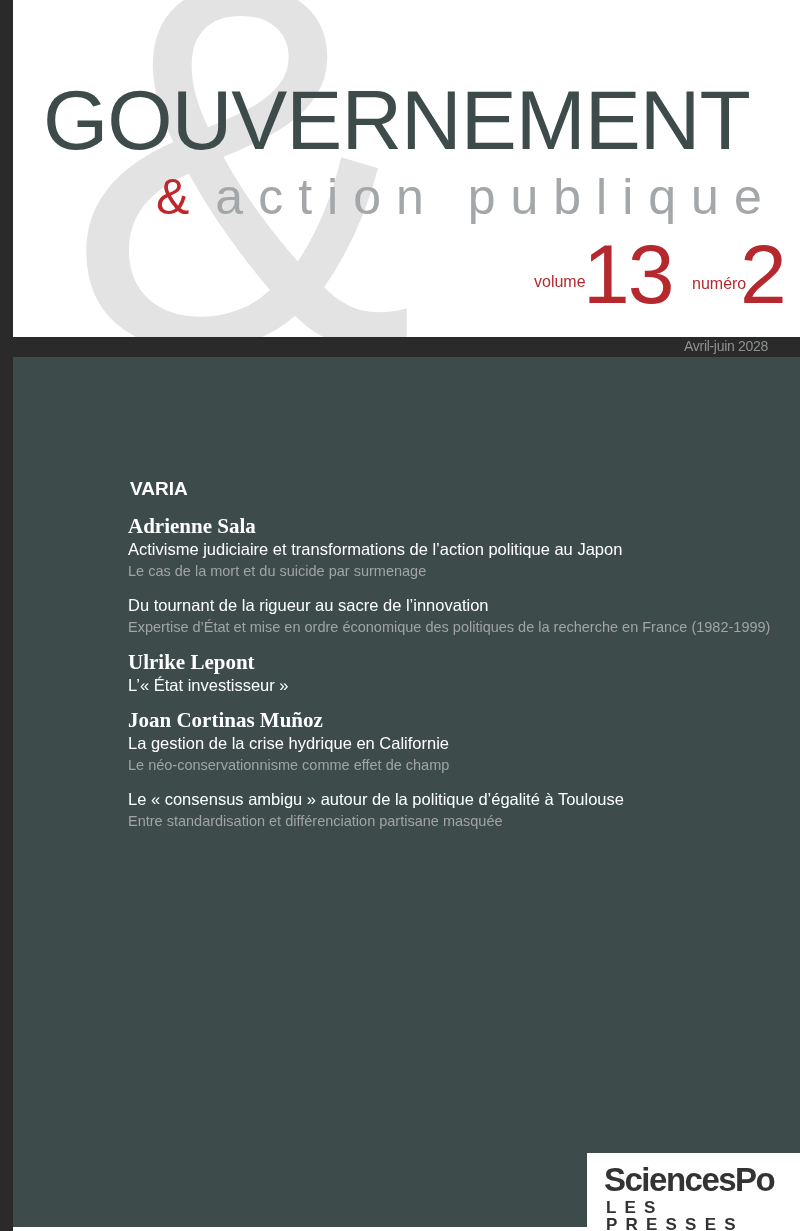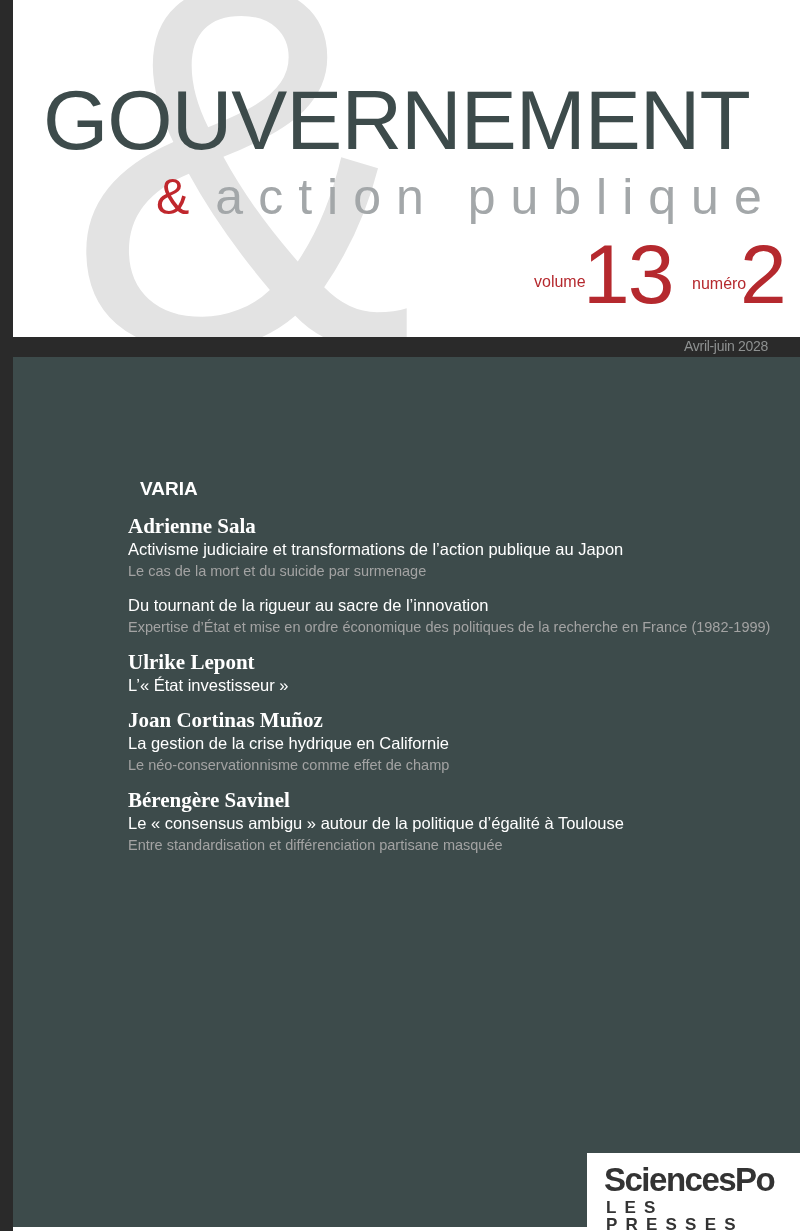--- a/index.html
+++ b/index.html
@@ -14,21 +14,21 @@
   .issue-row { position:absolute; top:240px; left:0; width:787px; height:80px; }
   .vol-label { position:absolute; left:521px; top:33px; font-size:16px; color:#b5292e; }
   .vol-num { position:absolute; left:570px; top:-8px; font-size:84px; color:#b5292e; font-weight:normal; line-height:1; letter-spacing:-2px; }
   .num-label { position:absolute; left:679px; top:35px; font-size:16px; color:#b5292e; }
   .num-num { position:absolute; left:727px; top:-8px; font-size:84px; color:#b5292e; font-weight:normal; line-height:1; }
   .date-band { position:absolute; left:13px; top:337px; width:787px; height:20px; background:#2a2a2a; }
   .date-text { position:absolute; right:32px; top:1px; font-size:14px; color:#8e9191; letter-spacing:-0.3px; }
   .body-panel { position:absolute; left:13px; top:357px; width:787px; height:870px; background:#3d4b4b; }
   .bottom-line { position:absolute; left:13px; top:1227px; width:787px; height:4px; background:#ffffff; }
   .toc { position:absolute; left:115px; top:121px; width:670px; color:#ffffff; }
-  .section-label { font-size:19px; font-weight:bold; margin:0 0 14px 12px; }
+  .section-label { font-size:19px; font-weight:bold; margin:0 0 14px 2px; }
   .entry { margin-bottom:12px; }
   .author { font-family:"Liberation Serif", serif; font-weight:bold; font-size:21px; line-height:24px; }
   .art-title { font-size:16.5px; line-height:22px; }
   .art-sub { font-size:14.5px; line-height:22px; color:#a3a3a3; }
   .logo-box { position:absolute; left:587px; top:1153px; width:213px; height:74px; background:#ffffff; }
   .logo-main { position:absolute; left:17px; top:10px; font-size:33px; font-weight:bold; color:#333333; letter-spacing:-1.5px; line-height:1; }
   .logo-sub { position:absolute; left:19px; top:46px; font-size:17px; font-weight:bold; color:#333333; letter-spacing:8.2px; line-height:1; }
 </style>
 </head>
 <body>
@@ -52,42 +52,41 @@
 <div class="date-band">
   <span class="date-text">Avril-juin 2028</span>
 </div>
 
 <div class="body-panel">
   <div class="toc">
     <div class="section-label">VARIA</div>
 
     <div class="entry">
       <div class="author">Adrienne Sala</div>
-      <div class="art-title">Activisme judiciaire et transformations de l’action publique au Japon</div>
+      <div class="art-title">Activisme judiciaire et transformations de l’action politique au Japon</div>
       <div class="art-sub">Le cas de la mort et du suicide par surmenage</div>
     </div>
 
     <div class="entry">
       <div class="art-title">Du tournant de la rigueur au sacre de l’innovation</div>
       <div class="art-sub">Expertise d’État et mise en ordre économique des politiques de la recherche en France (1982-1999)</div>
     </div>
 
     <div class="entry">
       <div class="author">Ulrike Lepont</div>
       <div class="art-title">L’« État investisseur »</div>
     </div>
 
     <div class="entry">
       <div class="author">Joan Cortinas Muñoz</div>
       <div class="art-title">La gestion de la crise hydrique en Californie</div>
       <div class="art-sub">Le néo-conservationnisme comme effet de champ</div>
     </div>
 
     <div class="entry">
-      <div class="author">Bérengère Savinel</div>
       <div class="art-title">Le « consensus ambigu » autour de la politique d’égalité à Toulouse</div>
       <div class="art-sub">Entre standardisation et différenciation partisane masquée</div>
     </div>
   </div>
 </div>
 
 <div class="bottom-line"></div>
 
 <div class="logo-box">
   <div class="logo-main">SciencesPo</div>

